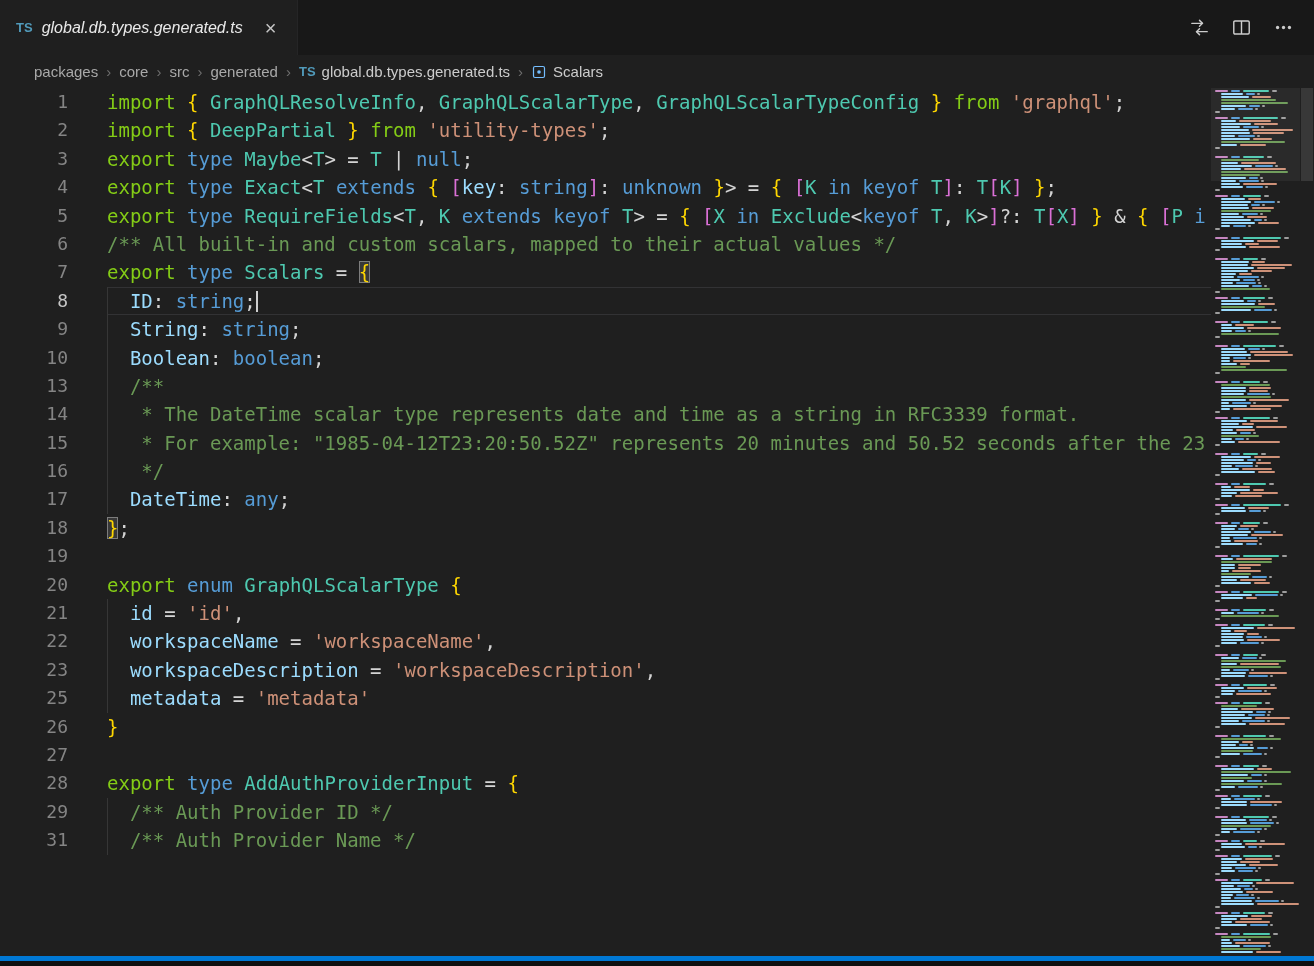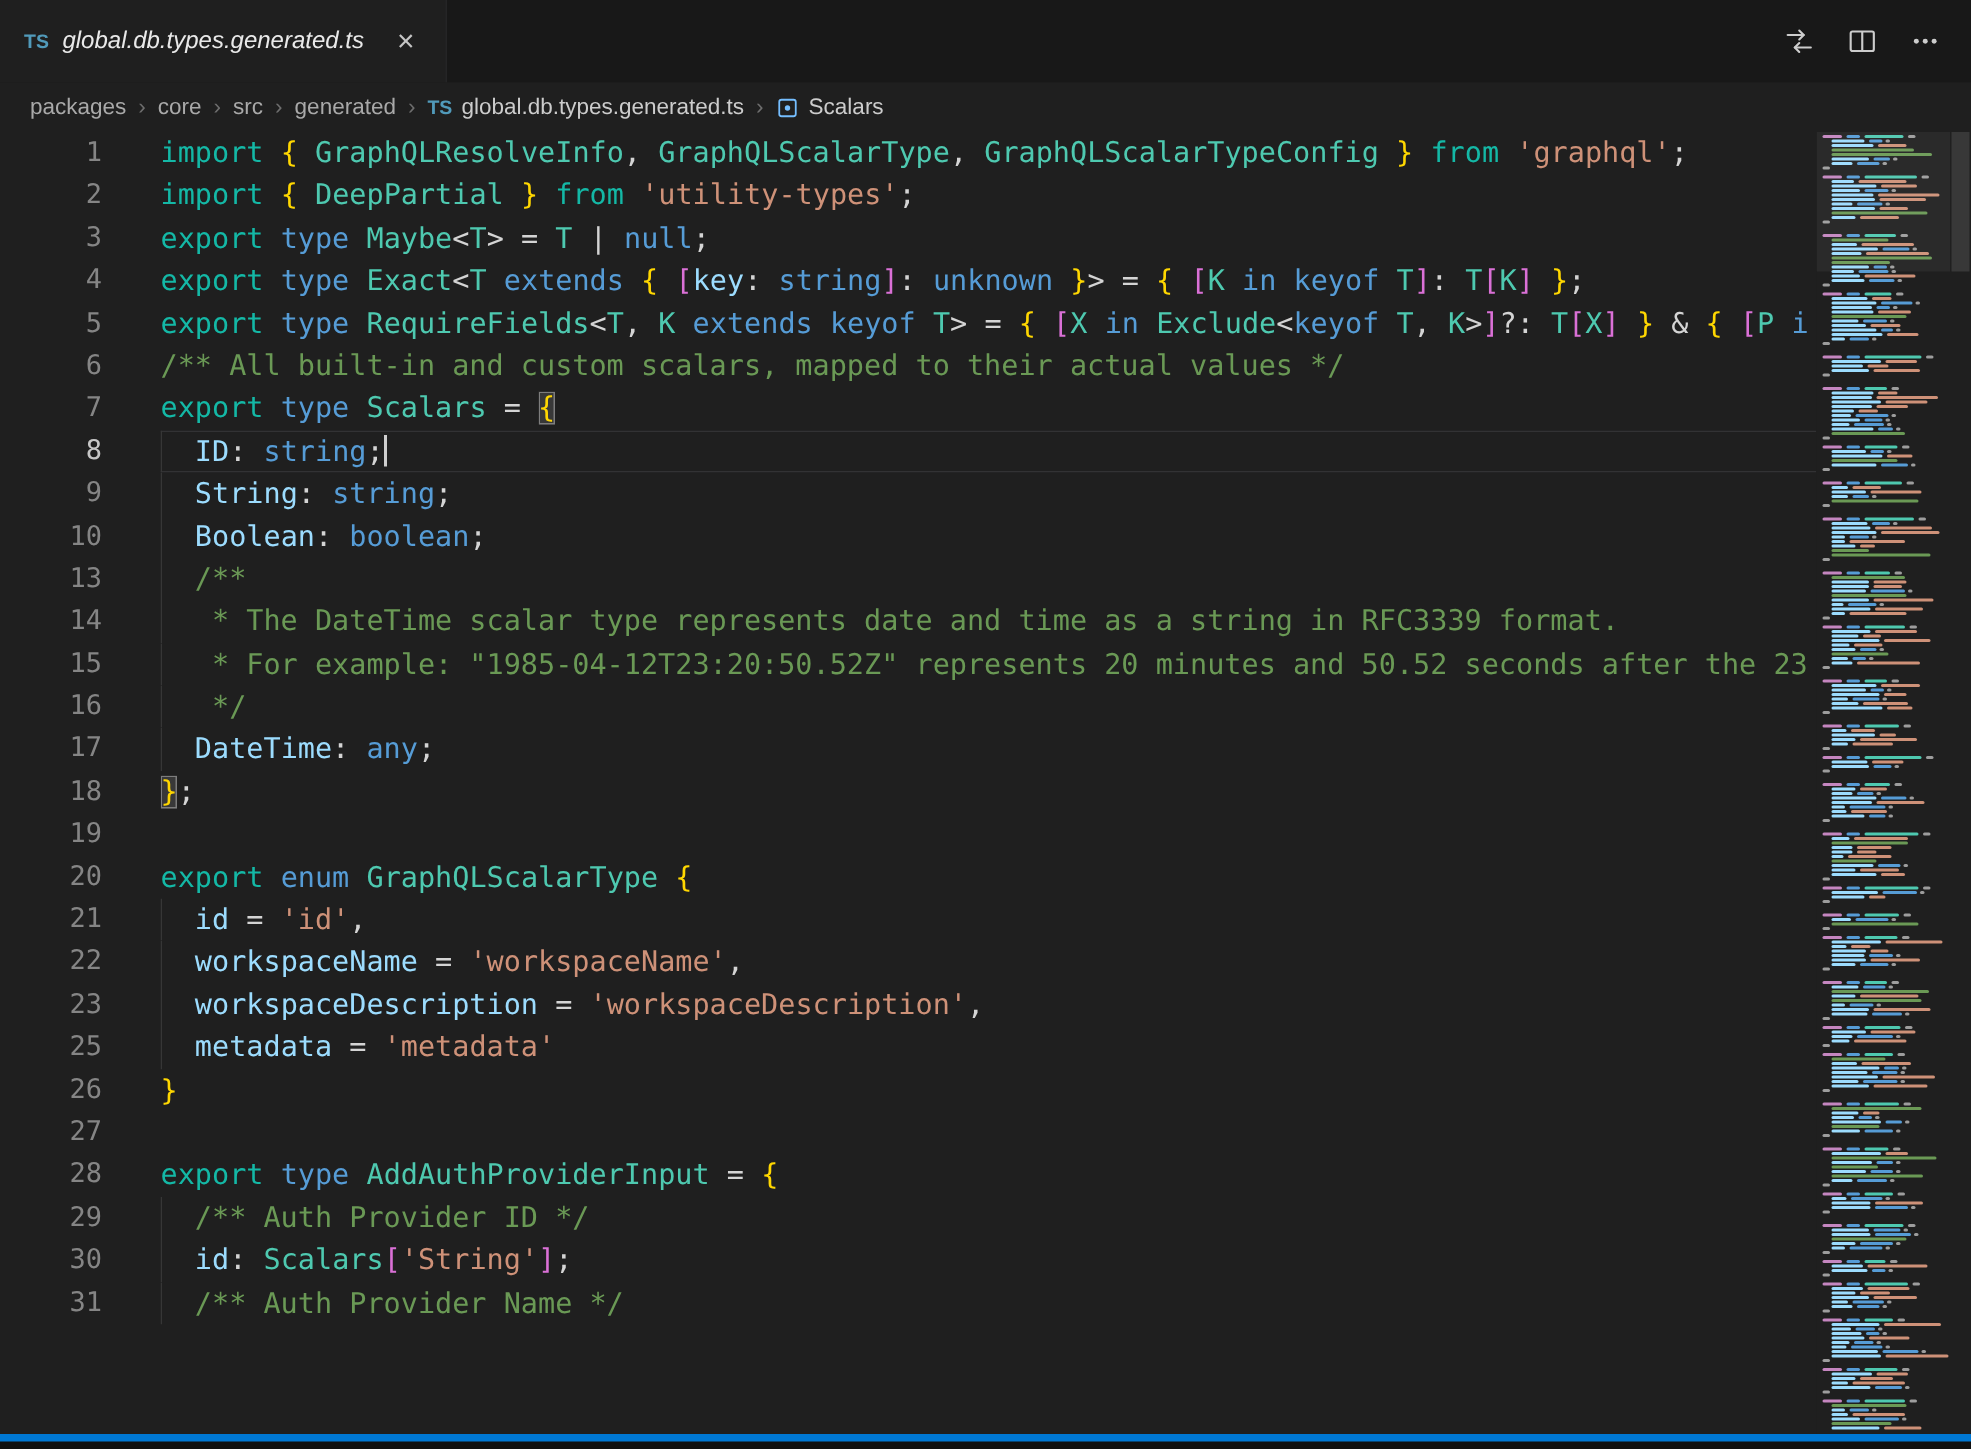--- a/index.html
+++ b/index.html
@@ -10,35 +10,35 @@
   
   .tabbar{height:55px;flex:none;background:#181818;display:flex;align-items:stretch;justify-content:space-between}
   .tab{display:flex;align-items:center;gap:9px;padding:0 16px 0 16px;background:#1f1f1f;border-right:1px solid #252526;cursor:pointer}
   .ts-icon{color:#519aba;font-weight:700;font-size:13px}
   .tab-label{color:#e9e9e9;font-style:italic;font-size:16px;white-space:nowrap}
   .tab-close{color:#c5c5c5;font-size:20px;line-height:20px;margin-left:8px;padding:1px 5px;border-radius:4px;cursor:pointer}
   .actions{display:flex;align-items:center;gap:12px;padding-right:16px}
   .action-btn{width:30px;height:30px;display:flex;align-items:center;justify-content:center;color:#cccccc;border-radius:5px;cursor:pointer}
 
   
-  .breadcrumbs{height:33px;flex:none;display:flex;align-items:center;padding-left:20px;background:#1f1f1f;color:#a9a9a9;font-size:15px;gap:8px;white-space:nowrap}
+  .breadcrumbs{height:33px;flex:none;display:flex;align-items:center;padding-left:34px;background:#1f1f1f;color:#a9a9a9;font-size:15px;gap:8px;white-space:nowrap}
   .crumb{cursor:pointer}
   .crumb-sep{color:#6e6e6e}
   .crumb-file{color:#cccccc;display:inline-flex;align-items:center;gap:6px}
 
   
   .main{flex:1;display:flex;overflow:hidden;background:#1f1f1f}
   .code-area{flex:1;overflow:hidden;font-family:"DejaVu Sans Mono","Liberation Mono",monospace;font-size:19px}
   .row{display:flex;height:28.4px;line-height:28.4px;white-space:pre}
   .gutter{width:107px;flex:none;text-align:right;padding-right:39px;color:#858585;font-size:18px;cursor:pointer;user-select:none}
   .row.active .gutter{color:#c6c6c6}
   .content{flex:1;position:relative;white-space:pre;overflow:hidden}
   .row.active .content::before{content:'';position:absolute;left:0;right:0;top:0;bottom:0;border-top:1px solid #323234;border-bottom:1px solid #323234;pointer-events:none}
   .guide{position:absolute;left:0;top:0;bottom:0;width:1px;background:#363636}
-  .tk-kw{color:#14b8a6}
+  .tk-kw{color:#84cc16}
   .tk-st{color:#569cd6}
   .tk-ty{color:#4ec9b0}
   .tk-pr{color:#9cdcfe}
   .tk-str{color:#ce9178}
   .tk-com{color:#6a9955}
   .tk-pu{color:#d4d4d4}
   .tk-b1{color:#ffd700}
   .tk-b2{color:#da70d6}
   .tk-match{background:rgba(110,110,110,.32);box-shadow:inset 0 0 0 1px #7d7d7d}
   .cursor{display:inline-block;width:2px;height:21px;background:#cecece;vertical-align:-4px}
@@ -137,21 +137,20 @@
           <div class="row"><div class="gutter">19</div><div class="content"></div></div>
           <div class="row"><div class="gutter">20</div><div class="content"><span class="tk-kw">export</span><span class="tk-pu"> </span><span class="tk-st">enum</span><span class="tk-pu"> </span><span class="tk-ty">GraphQLScalarType</span><span class="tk-pu"> </span><span class="tk-b1">{</span></div></div>
           <div class="row"><div class="gutter">21</div><div class="content"><span class="guide"></span><span class="tk-pu">  </span><span class="tk-pr">id</span><span class="tk-pu"> = </span><span class="tk-str">'id'</span><span class="tk-pu">,</span></div></div>
           <div class="row"><div class="gutter">22</div><div class="content"><span class="guide"></span><span class="tk-pu">  </span><span class="tk-pr">workspaceName</span><span class="tk-pu"> = </span><span class="tk-str">'workspaceName'</span><span class="tk-pu">,</span></div></div>
           <div class="row"><div class="gutter">23</div><div class="content"><span class="guide"></span><span class="tk-pu">  </span><span class="tk-pr">workspaceDescription</span><span class="tk-pu"> = </span><span class="tk-str">'workspaceDescription'</span><span class="tk-pu">,</span></div></div>
           <div class="row"><div class="gutter">25</div><div class="content"><span class="guide"></span><span class="tk-pu">  </span><span class="tk-pr">metadata</span><span class="tk-pu"> = </span><span class="tk-str">'metadata'</span></div></div>
           <div class="row"><div class="gutter">26</div><div class="content"><span class="tk-b1">}</span></div></div>
           <div class="row"><div class="gutter">27</div><div class="content"></div></div>
           <div class="row"><div class="gutter">28</div><div class="content"><span class="tk-kw">export</span><span class="tk-pu"> </span><span class="tk-st">type</span><span class="tk-pu"> </span><span class="tk-ty">AddAuthProviderInput</span><span class="tk-pu"> = </span><span class="tk-b1">{</span></div></div>
           <div class="row"><div class="gutter">29</div><div class="content"><span class="guide"></span><span class="tk-com">  /** Auth Provider ID */</span></div></div>
-          <div class="row"><div class="gutter">30</div><div class="content"><span class="guide"></span><span class="tk-pu">  </span><span class="tk-pr">id</span><span class="tk-pu">: </span><span class="tk-ty">Scalars</span><span class="tk-b2">[</span><span class="tk-str">'String'</span><span class="tk-b2">]</span><span class="tk-pu">;</span></div></div>
           <div class="row"><div class="gutter">31</div><div class="content"><span class="guide"></span><span class="tk-com">  /** Auth Provider Name */</span></div></div>
         </div>
     </div>
     <div class="minimap">
       <div class="minimap-content">
           <div class="mrow"><span class="mseg" style="width: 13px; margin-left: 2px; background: rgb(197, 134, 192);"></span><span class="mseg" style="width: 9px; margin-left: 3px; background: rgb(86, 156, 214);"></span><span class="mseg" style="width: 25.7038px; margin-left: 3px; background: rgb(78, 201, 176);"></span><span class="mseg" style="width: 5px; margin-left: 3px; background: rgb(157, 157, 157);"></span></div>
           <div class="mrow"><span class="mseg" style="width: 21.5394px; margin-left: 8px; background: rgb(156, 220, 254);"></span><span class="mseg" style="width: 9.45053px; margin-left: 3px; background: rgb(86, 156, 214);"></span><span class="mseg" style="width: 3px; margin-left: 2px; background: rgb(157, 157, 157);"></span></div>
           <div class="mrow"><span class="mseg" style="width: 28.0016px; margin-left: 8px; background: rgb(156, 220, 254);"></span><span class="mseg" style="width: 18.797px; margin-left: 3px; background: rgb(206, 145, 120);"></span></div>
           <div class="mrow"><span class="mseg" style="width: 54.6867px; margin-left: 8px; background: rgb(106, 153, 85);"></span></div>
           <div class="mrow"><span class="mseg" style="width: 67.3695px; margin-left: 8px; background: rgb(106, 153, 85);"></span></div>

